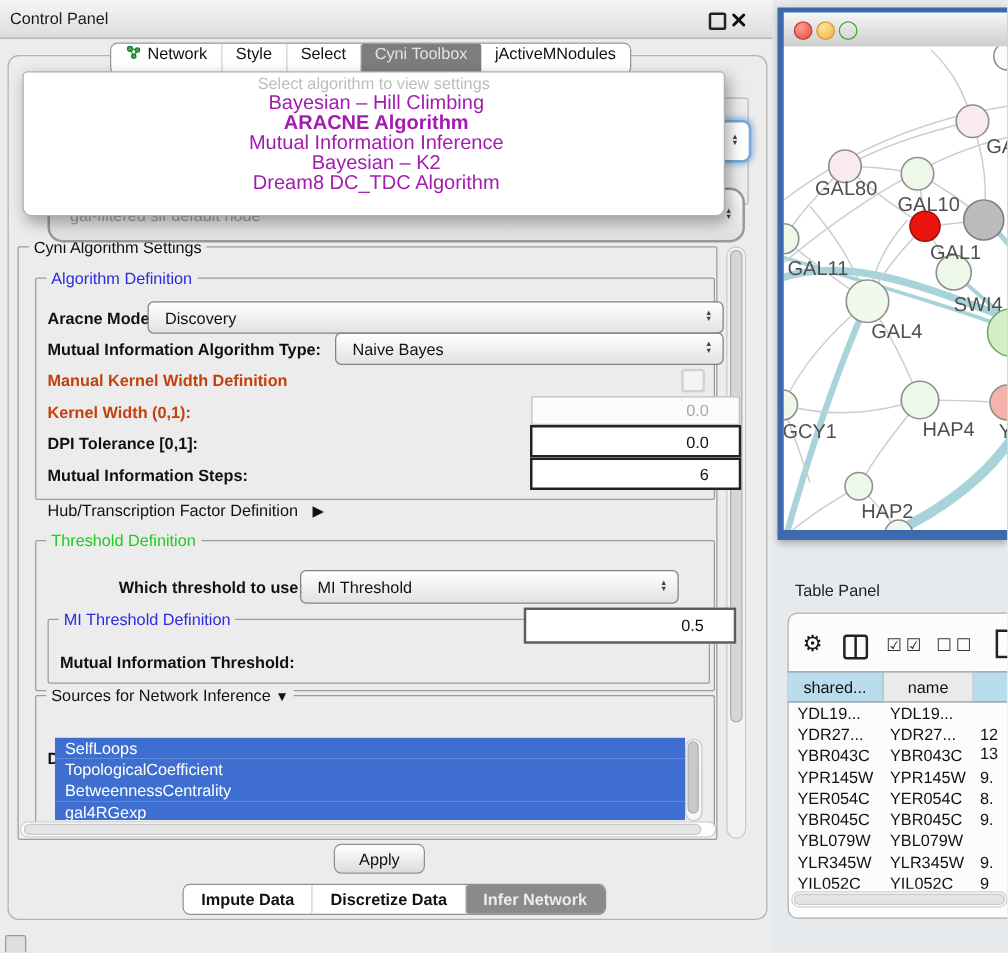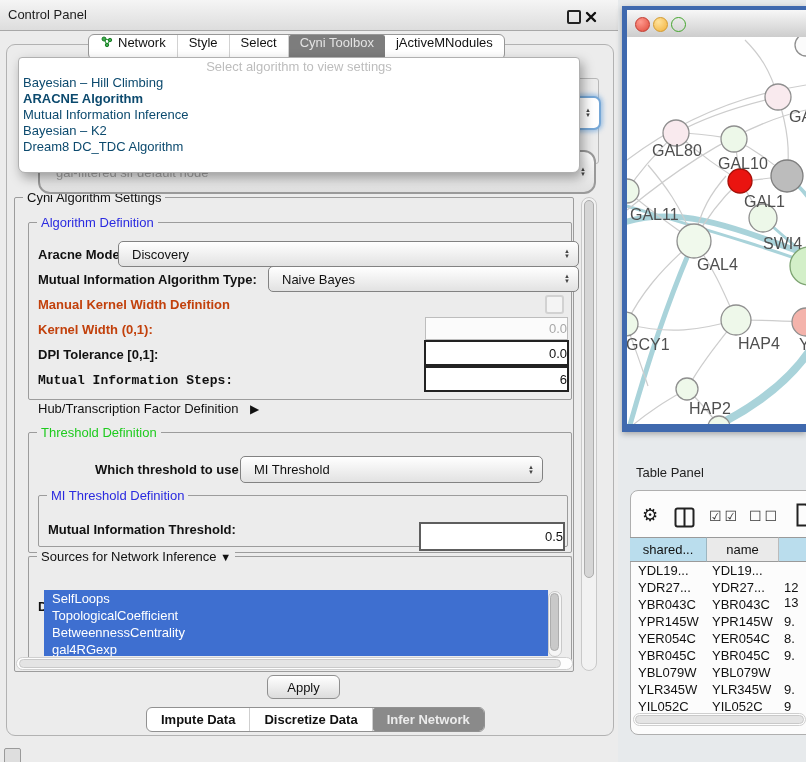--- a/index.html
+++ b/index.html
@@ -18,21 +18,21 @@
   .tabbar{left:88px;top:34px;height:24px;display:flex;align-items:stretch;background:#fff;
           border:1px solid #979797;border-radius:6px;font-size:13px;z-index:20;}
   .tab{display:flex;padding:0 11px;white-space:nowrap;color:#111;border-right:1px solid #d2d2d2;}
   .tab:last-child{border-right:none;}
   .tab.sel{background:#7d7d7d;color:#e3e3e3;border-right:none;border-radius:2px;}
   .tab .nico{margin-right:5px;}
   
   .popup{left:18px;top:57px;width:560px;height:113px;background:#fff;border:1px solid #b0b0b0;
          border-radius:4px 4px 7px 7px;box-shadow:3px 5px 12px rgba(0,0,0,.35);z-index:30;padding-top:1px;}
   .popup-prompt{height:16px;line-height:16px;text-align:center;color:#bdbdbd;font-size:13px;}
-  .popup-item{height:16px;line-height:16px;padding-left:4px;font-size:13px;color:#0c4a6e;white-space:nowrap;}
+  .popup-item{height:16px;line-height:16px;padding-left:4px;font-size:16px;color:#a21caf;white-space:nowrap;text-align:center;}
   .popup-item.bold{font-weight:700;}
   
   .ghost-group{left:30px;top:78px;width:567px;height:84px;border:1px solid #b8b8b8;border-radius:3px;z-index:5;}
   .focus-combo{left:520px;top:96px;width:77px;height:30px;background:#fff;border:2px solid #76a7d6;
                border-radius:7px;box-shadow:0 0 4px 2px rgba(110,165,220,.6);z-index:6;}
   .gal-combo{left:38px;top:150px;width:538px;height:40px;border:2px solid #9a9a9a;border-radius:12px;
              background:linear-gradient(#ffffff,#dfdfdf);z-index:6;display:flex;align-items:center;
              padding-left:16px;font-size:13px;color:#a2a2a2;}
   
   .fs{border:1px solid #9c9c9c;border-radius:2px;}
@@ -41,21 +41,21 @@
   .legend.green{color:#1ecb1e;}
   .lbl{position:absolute;font-size:13px;font-weight:700;color:#111;white-space:nowrap;}
   .lbl.dis{color:#c2410c;}
   .plain{position:absolute;font-size:13px;color:#111;white-space:nowrap;}
   
   .combo{position:absolute;border:1px solid #828282;border-radius:5px;background:linear-gradient(#ffffff,#e2e2e2);
          display:flex;align-items:center;padding-left:13px;font-size:13px;color:#111;}
   .stepper{position:absolute;right:8px;top:50%;transform:translateY(-50%);display:flex;flex-direction:column;
            font-size:6px;line-height:5px;color:#444;text-align:center;}
   .field{position:absolute;background:#fff;display:flex;align-items:center;justify-content:flex-end;
-         padding-right:0;font-size:13px;color:#111;}
+         padding-right:24px;font-size:13px;color:#111;}
   .field.dis{background:#fbfbfb;border:1px solid #bdbdbd;color:#a8a8a8;}
   .field.strong{border:2px solid #222;}
   .field.med{border:2px solid #5e5e5e;}
   .chk{position:absolute;width:15px;height:15px;border:2px solid #d2d2d2;border-radius:3px;background:#f4f4f4;}
   
   .vtrack{position:absolute;background:#f2f2f2;border:1px solid #c9c9c9;border-radius:8px;}
   .vthumb{position:absolute;background:#d6d6d6;border:1px solid #adadad;border-radius:6px;}
   .htrack{position:absolute;background:#fdfdfd;border:1px solid #cfcfcf;border-radius:7px;}
   .hthumb{position:absolute;background:#e4e4e4;border:1px solid #c9c9c9;border-radius:6px;}
   
@@ -187,21 +187,21 @@
   <span class="lbl dis" style="left:38px;top:297px;">Manual Kernel Width Definition</span>
   <div class="chk" style="left:545px;top:295px;"></div>
   <span class="lbl dis" style="left:38px;top:322px;">Kernel Width (0,1):</span>
   <div class="field dis" style="left:425px;top:317px;width:141px;height:21px;">
     <span>0.0</span>
   </div>
   <span class="lbl" style="left:38px;top:347px;">DPI Tolerance [0,1]:</span>
   <div class="field strong" style="left:424px;top:340px;width:141px;height:22px;">
     <span>0.0</span>
   </div>
-  <span class="lbl" style="left:38px;top:373px;font-family:Liberation Mono, monospace;">Mutual Information Steps:</span>
+  <span class="lbl" style="left:38px;top:373px;">Mutual Information Steps:</span>
   <div class="field strong" style="left:424px;top:366px;width:141px;height:22px;">
     <span>6</span>
   </div>
 
   <span class="plain" style="left:38px;top:401px;">
     <span>Hub/Transcription Factor Definition</span>
     <span style="font-size:12px;margin-left:8px;">▶</span>
   </span>
 
   <div class="abs fs" style="left:28px;top:432px;width:542px;height:119px;">
@@ -212,21 +212,21 @@
     <span>MI Threshold</span>
     <span class="stepper">
         <span>▲</span>
         <span>▼</span>
       </span>
   </div>
   <div class="abs fs" style="left:38px;top:495px;width:528px;height:50px;">
     <span class="legend blue">MI Threshold Definition</span>
   </div>
   <span class="lbl" style="left:48px;top:522px;">Mutual Information Threshold:</span>
-  <div class="field med" style="left:419px;top:522px;width:142px;height:25px;">
+  <div class="field med" style="left:419px;top:486px;width:142px;height:25px;">
     <span>0.5</span>
   </div>
 
   <div class="abs fs" style="left:28px;top:556px;width:542px;height:104px;border-bottom:none;">
     <span class="legend" style="color:#111;">
       <span>Sources for Network Inference</span>
       <span style="font-size:11px;">▼</span>
     </span>
   </div>
   <span class="lbl" style="left:38px;top:599px;">Data Attributes</span>

